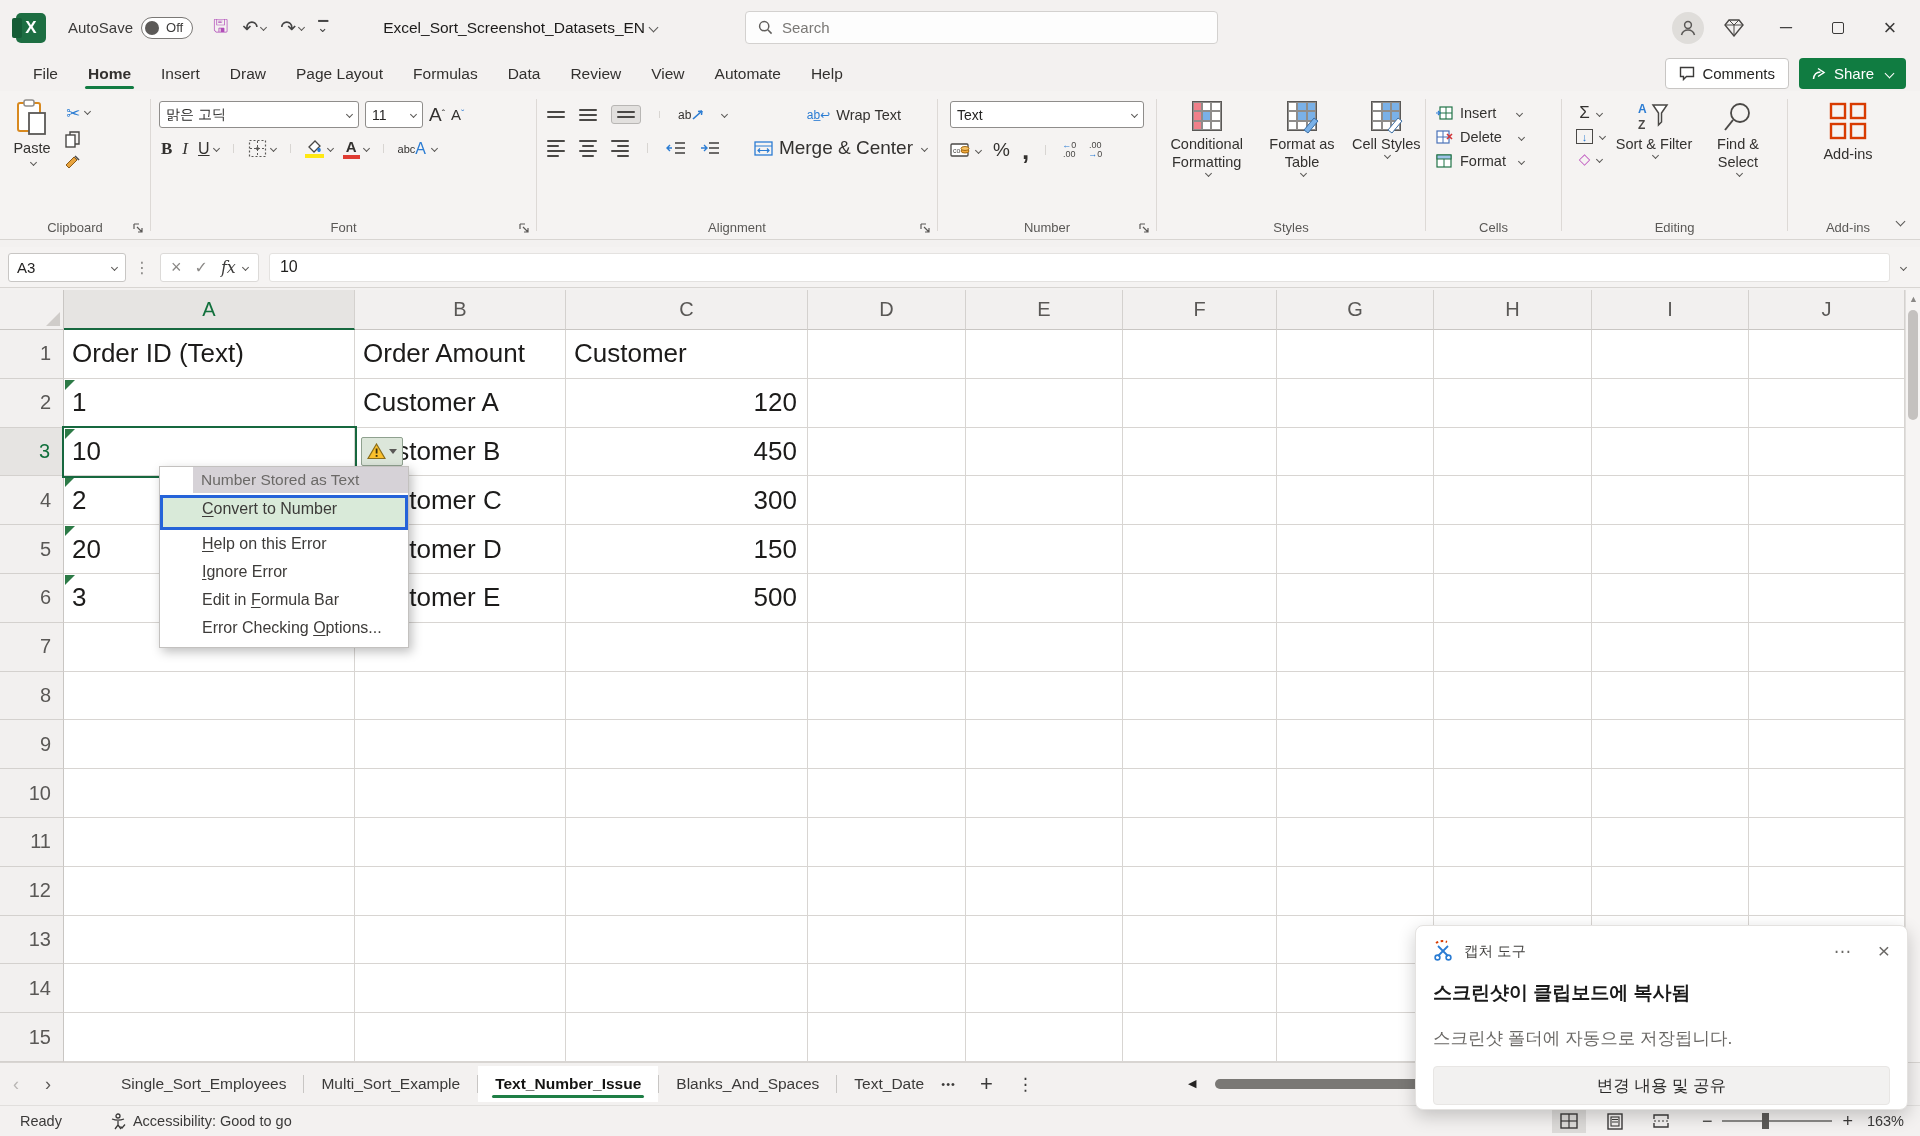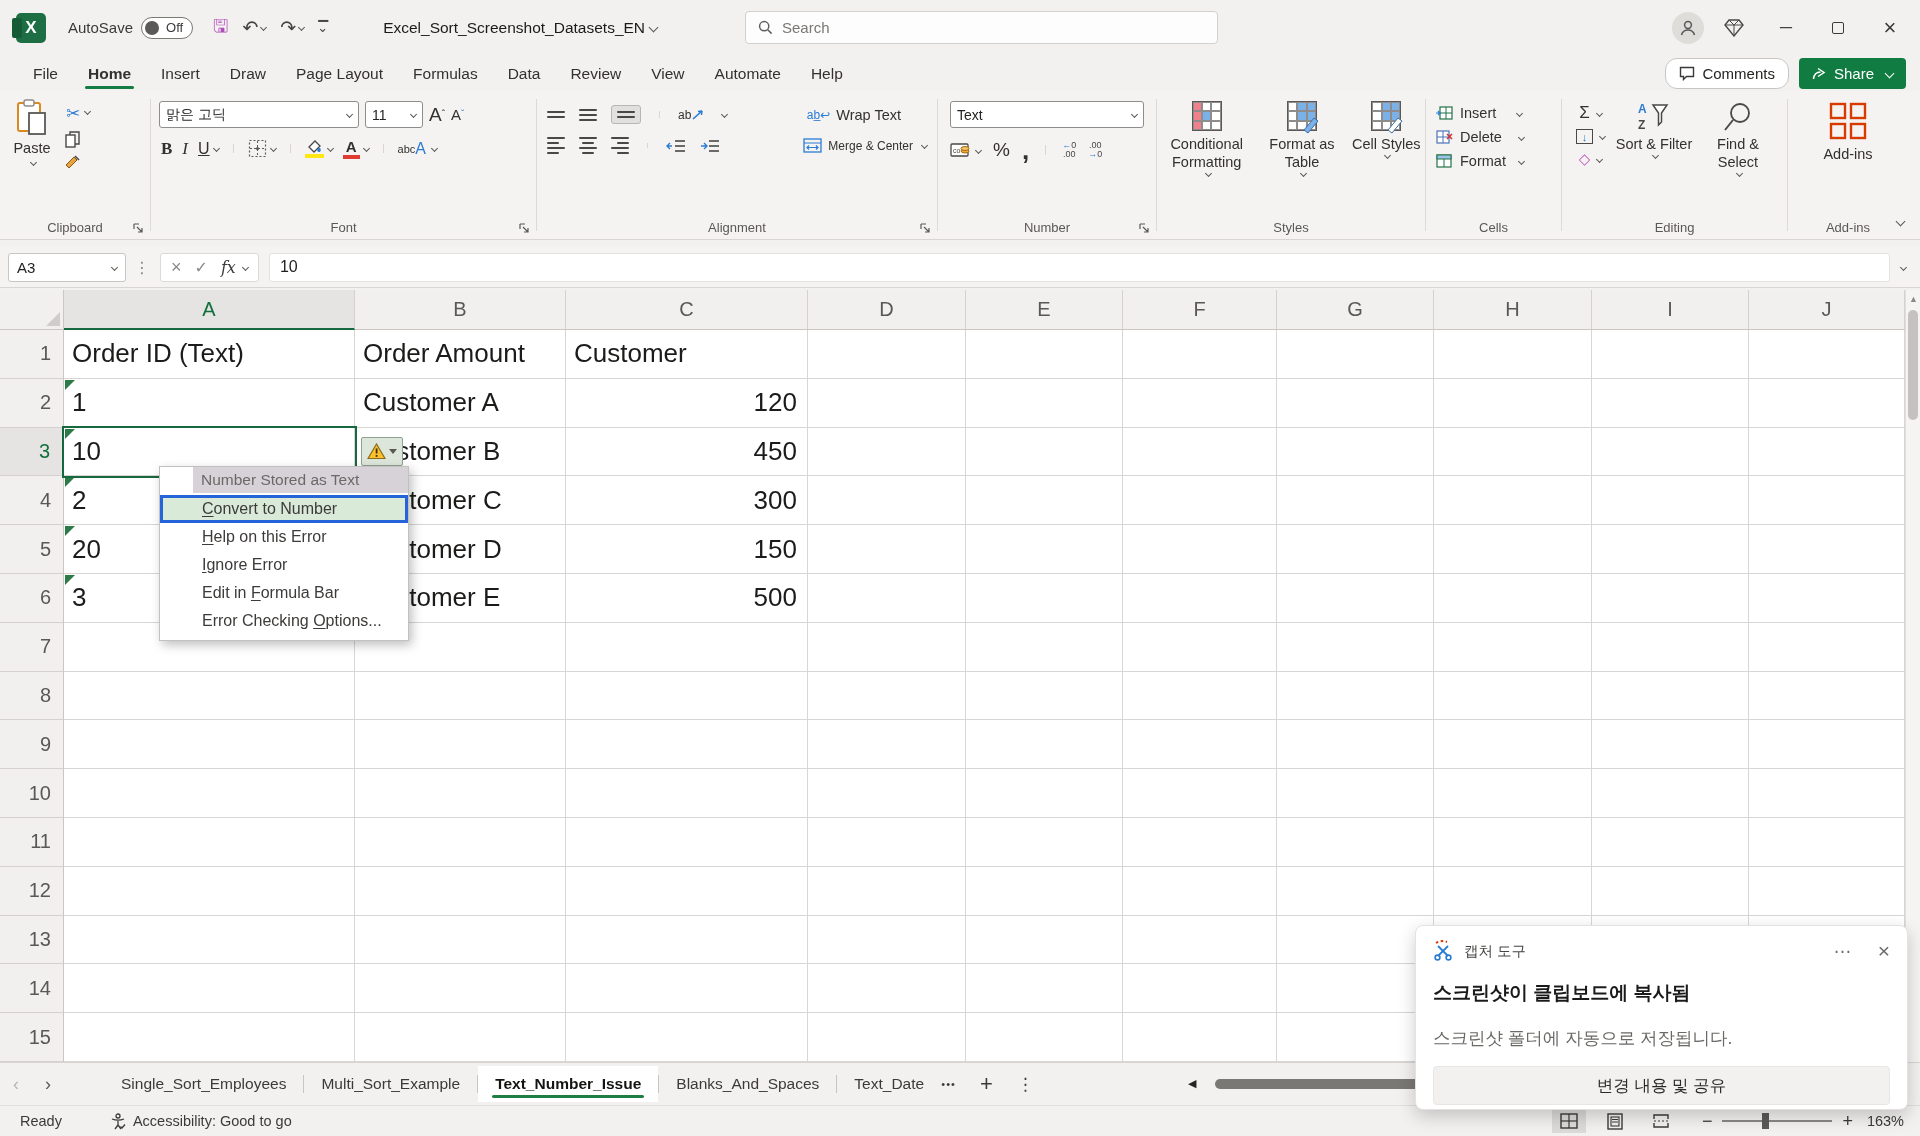--- a/index.html
+++ b/index.html
@@ -29,21 +29,21 @@
   .avatar { width:32px; height:32px; border-radius:50%; background:#dfddda; display:flex; align-items:center; justify-content:center; }
   .winbtn { width:44px; height:40px; display:flex; align-items:center; justify-content:center; font-size:17px; color:#3b3a39; }
   .restore-glyph { width:12px; height:12px; border:1.3px solid #3b3a39; border-radius:2px; }
 
   
   .tabsrow { position:absolute; left:0; top:55px; width:1548px; height:36px; display:flex; align-items:flex-end; padding-left:18px; background:#f3f1f0; }
   .rtab { padding:6px 15px 8px; font-size:15.5px; color:#33312f; position:relative; }
   .rtab.active { font-weight:700; }
   .rtab.active::after { content:""; position:absolute; left:12px; right:12px; bottom:2px; height:3px; background:#127c43; border-radius:2px; }
   .tabsrow-right { position:absolute; right:14px; top:58px; display:flex; gap:10px; }
-  .btn-comments { height:31px; border:1px solid #c8c6c4; background:#fff; border-radius:12px; display:flex; align-items:center; gap:7px; padding:0 13px; font-size:15px; color:#252423; }
+  .btn-comments { height:31px; border:1px solid #c8c6c4; background:#fff; border-radius:4px; display:flex; align-items:center; gap:7px; padding:0 13px; font-size:15px; color:#252423; }
   .btn-share { height:31px; background:#107c41; border-radius:4px; display:flex; align-items:center; gap:7px; padding:0 13px; font-size:15px; color:#fff; }
   .btn-share .chev { border-color:#fff; }
 
   
   .ribbon { position:absolute; left:0; top:91px; width:1920px; height:149px; background:#f5f3f2; border-bottom:1px solid #d8d5d2; display:flex; }
   .rgroup { position:relative; height:100%; padding-top:8px; }
   .rgroup .glabel { position:absolute; bottom:4px; left:0; right:0; text-align:center; font-size:13px; color:#5a5856; }
   .launcher { position:absolute; bottom:5px; right:6px; }
   .gsep { width:1px; background:#ddd9d6; margin:8px 0; }
   .bigbtn { display:flex; flex-direction:column; align-items:center; font-size:14.5px; color:#33312f; text-align:center; line-height:1.25; }
@@ -74,21 +74,21 @@
 
   .tri-err { position:absolute; width:0; height:0; border-top:10px solid #2c7a46; border-right:10px solid transparent; z-index:3; }
   .selbox { position:absolute; left:62px; top:426px; width:295px; height:52px; border:2.5px solid #17683f; z-index:4; background:transparent; }
 
   .errbtn { position:absolute; left:361px; top:437px; width:42px; height:29px; background:#dce6da; border:1px solid #8fa18f; border-radius:2px; display:flex; align-items:center; justify-content:center; gap:3px; z-index:6; }
   .errbtn .dtri { width:0; height:0; border-left:4px solid transparent; border-right:4px solid transparent; border-top:5px solid #5a5856; }
 
   .errmenu { position:absolute; left:159px; top:466px; width:250px; background:#fff; border:1px solid #c3c1bf; box-shadow:3px 4px 10px rgba(0,0,0,.25); z-index:7; padding-bottom:5px; font-size:16px; }
   .errmenu .mtitle { margin-left:33px; background:#d6d2d7; color:#6b6967; padding:4px 8px; font-size:15.5px; }
   .errmenu .mitem { padding:5px 8px 5px 42px; color:#3d3b39; }
-  .errmenu .mitem.hl { border:3px solid #2563d9; background:#d9ead9; padding:2px 5px 2px 39px; margin-top:2px; }
+  .errmenu .mitem.hl { border:3px solid #2563d9; background:#d9ead9; padding:2px 5px 9px 39px; margin-top:2px; }
   .errmenu u { text-underline-offset:2px; }
 
   .vscroll { position:absolute; left:1905px; top:290px; width:15px; height:772px; background:#f6f4f3; border-left:1px solid #e1dfdd; z-index:2; }
   .vscroll .up { position:absolute; top:4px; left:3px; font-size:9px; color:#8a8886; }
   .vscroll .thumb { position:absolute; top:20px; left:2px; width:10px; height:110px; background:#c4c1bf; border-radius:5px; }
 
   
   .sheetbar { position:absolute; left:0; top:1062px; width:1920px; height:43px; background:#f3f1f0; border-top:1px solid #d8d5d2; display:flex; align-items:center; z-index:2; }
   .navarrow { font-size:18px; color:#5a5856; padding:0 13px; }
   .stab { font-size:15.5px; color:#3b3a39; padding:9px 17px; position:relative; white-space:nowrap; }
@@ -373,21 +373,21 @@
           <svg width="20" height="14" viewBox="0 0 20 14">
               <path d="M1 7 l5 0 M4 4 l3 3 -3 3" stroke="#2b7cd3" stroke-width="1.4" fill="none"></path>
               <g stroke="#4a4846" stroke-width="1.6">
                 <line x1="9" y1="2" x2="19" y2="2"></line>
                 <line x1="9" y1="7" x2="19" y2="7"></line>
                 <line x1="9" y1="12" x2="19" y2="12"></line>
               </g>
             </svg>
         </span>
         <div style="flex:1"></div>
-        <span class="iconbtn" style="gap:6px;font-size:12px;">
+        <span class="iconbtn" style="gap:6px;font-size:19px;">
           <svg width="19" height="15" viewBox="0 0 19 15">
               <rect x="1" y="1" width="17" height="13" fill="none" stroke="#2b7cd3" stroke-width="1.3"></rect>
               <line x1="1" y1="5" x2="18" y2="5" stroke="#2b7cd3"></line>
               <path d="M4 9.5 h11 M6 7.5 l-2 2 2 2 M13 7.5 l2 2 -2 2" stroke="#2b7cd3" stroke-width="1.2" fill="none"></path>
             </svg>
           <span>Merge &amp; Center</span>
           <span class="chev s"></span>
         </span>
       </div>
       <div class="glabel">Alignment</div>

